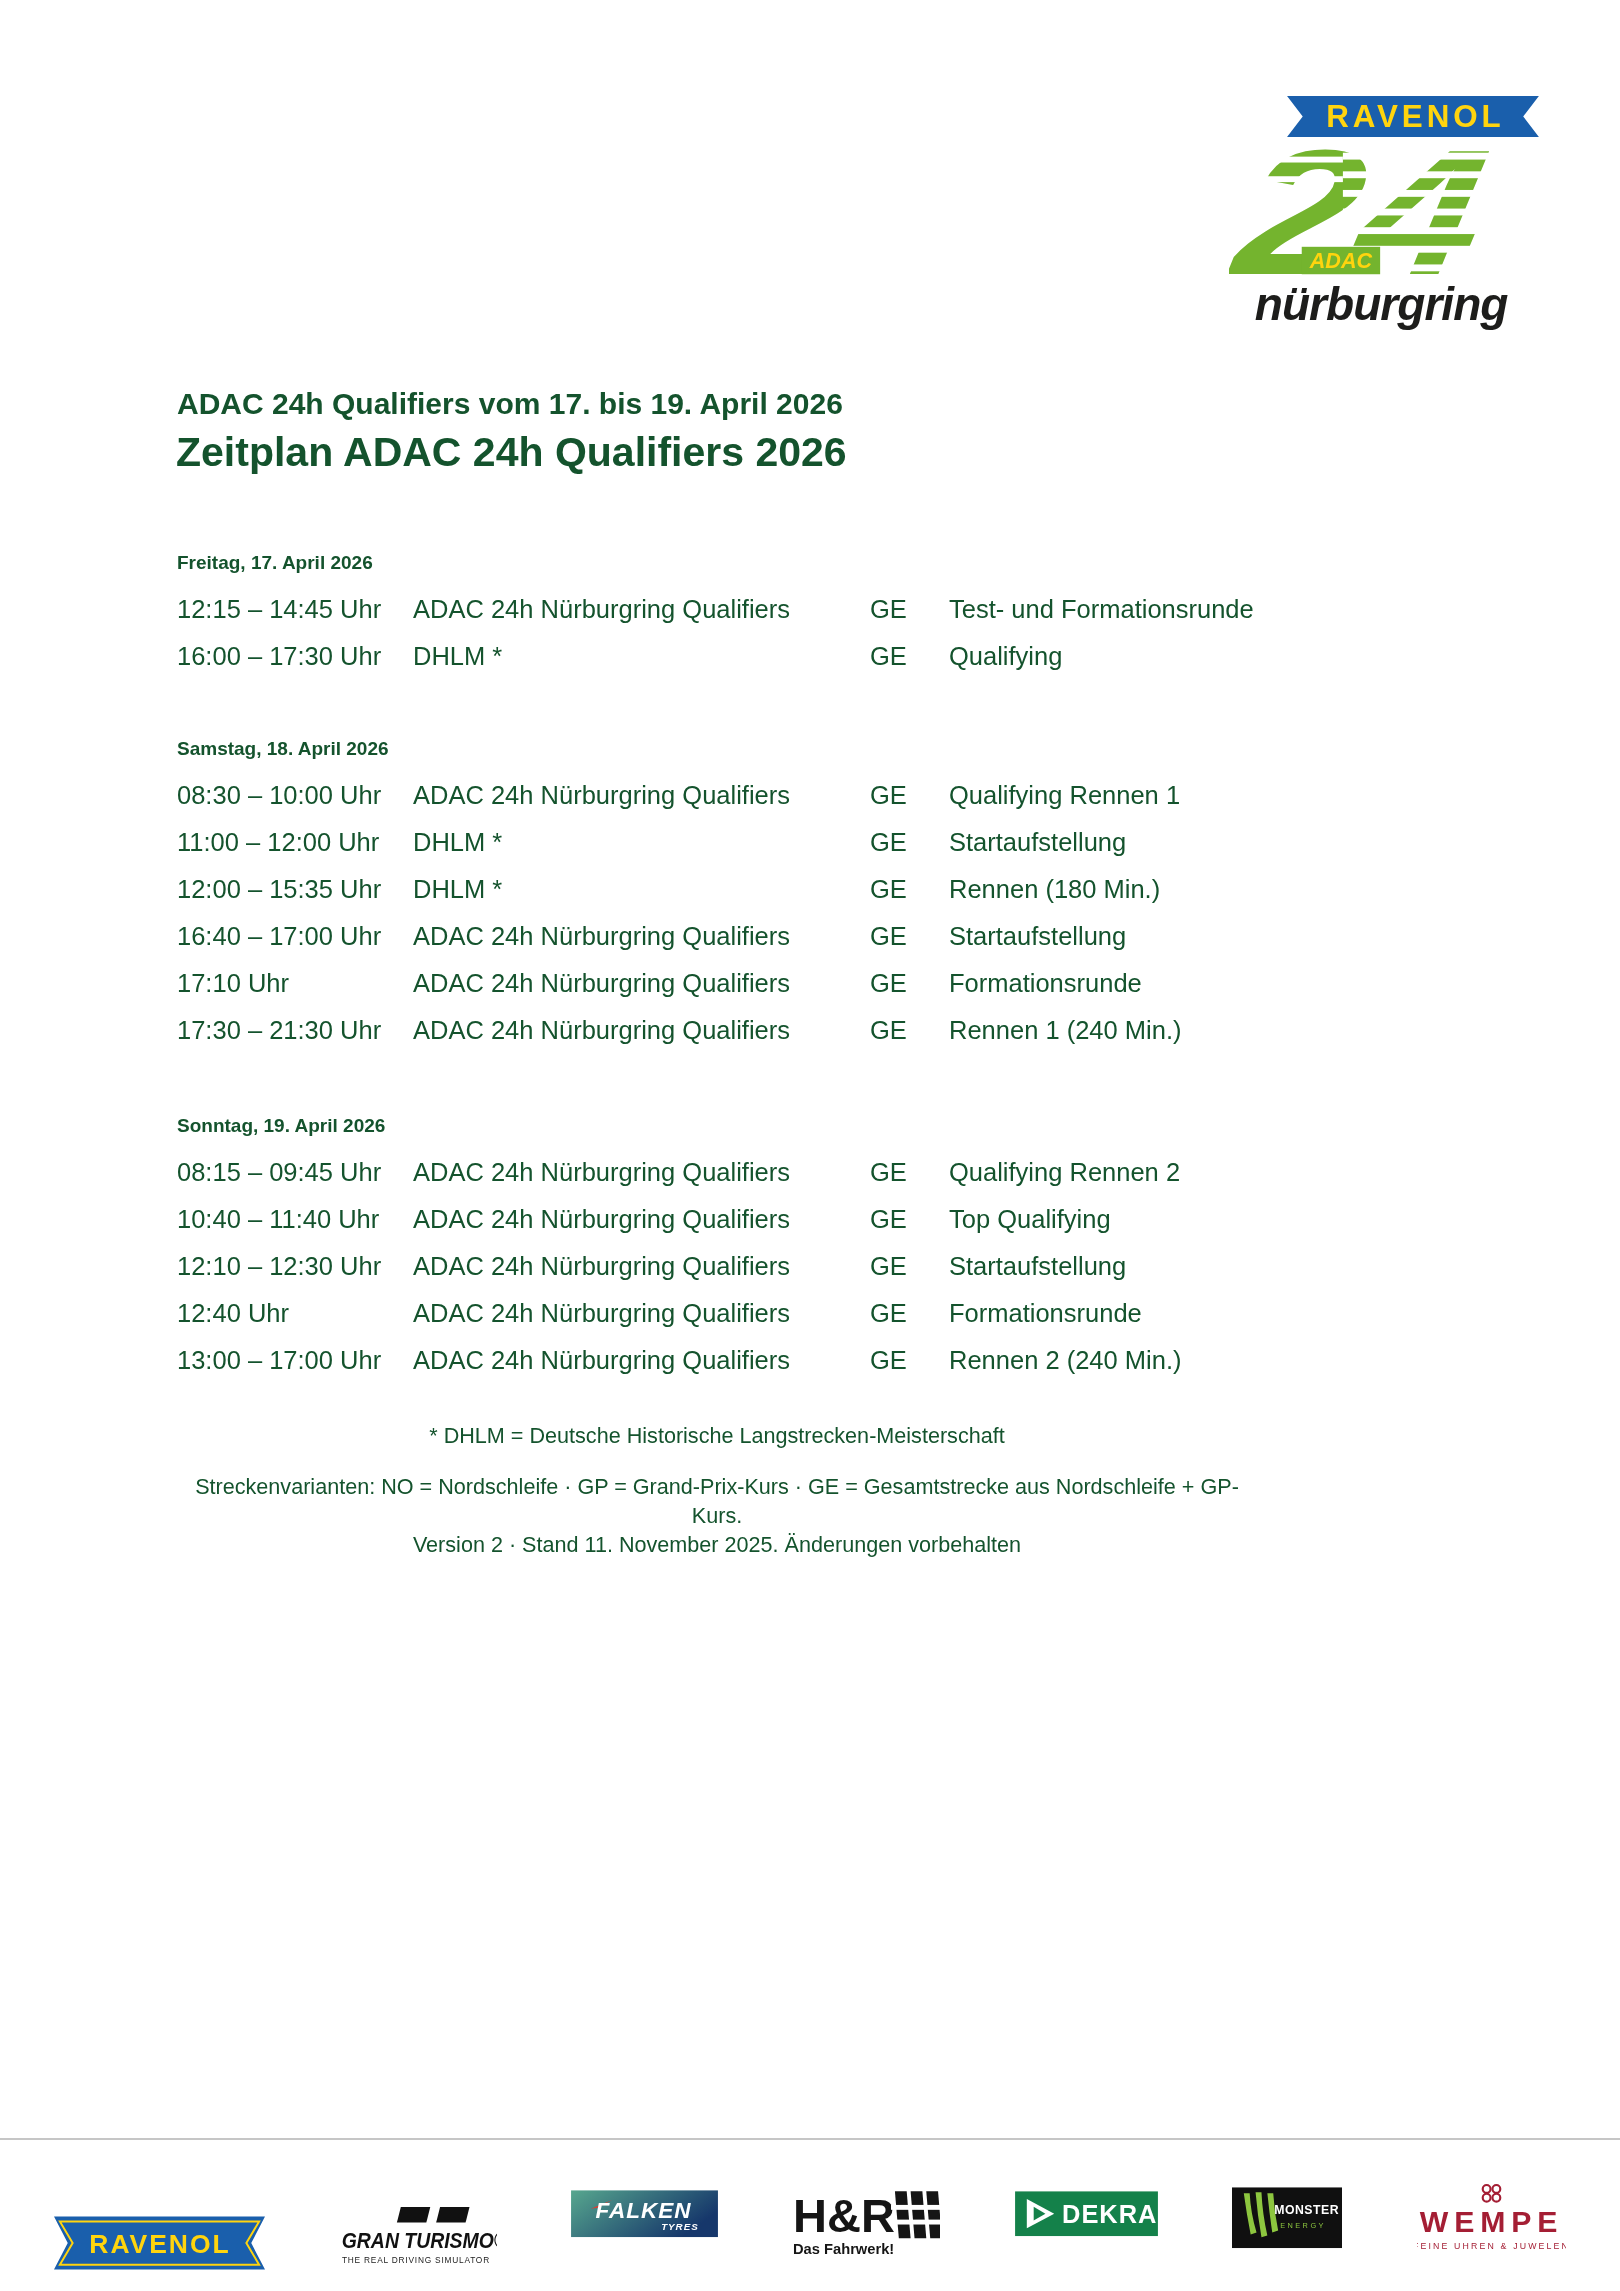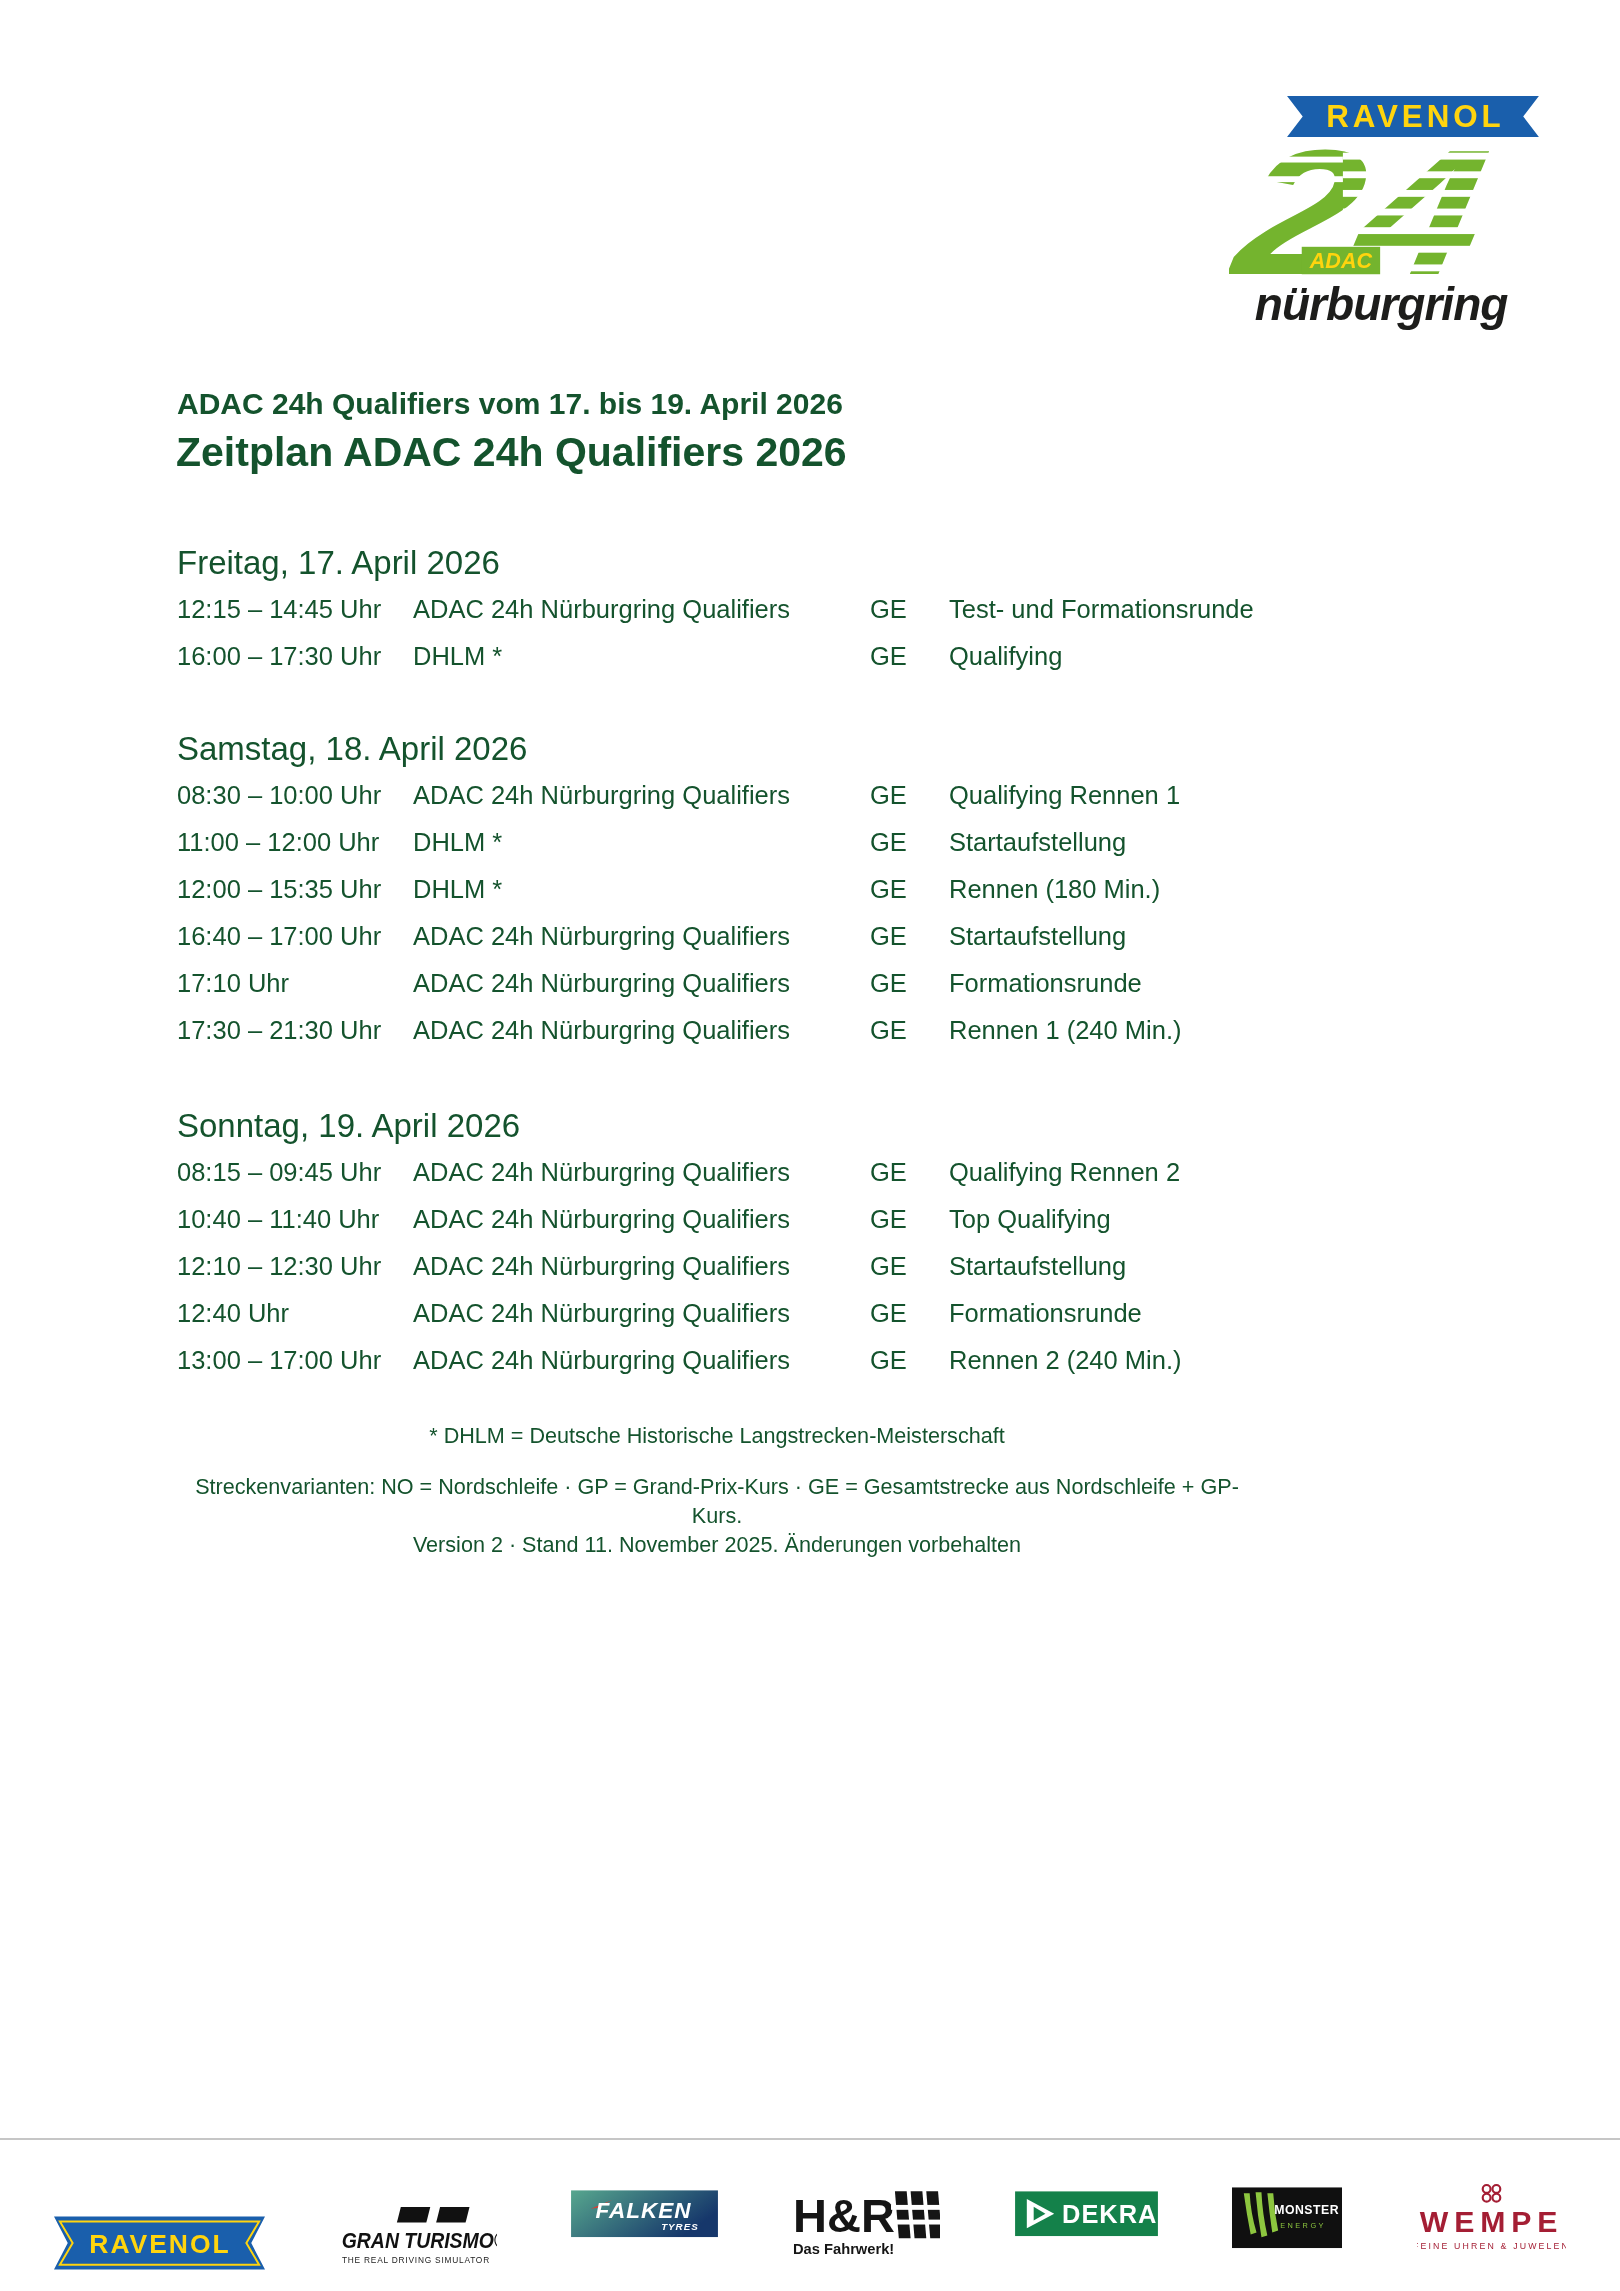--- a/index.html
+++ b/index.html
@@ -14,21 +14,21 @@
   
   .logo{position:absolute;left:1229px;top:90px;width:316px;height:245px;}
   
   .subtitle{position:absolute;left:177px;top:390px;font-size:30px;font-weight:bold;line-height:27.4px;}
   .title{position:absolute;left:176px;top:429px;font-size:41px;font-weight:bold;line-height:47px;}
   
   .day-section{position:absolute;left:177px;width:1264px;}
   .day-section[data-idx="0"]{top:549px;}
   .day-section[data-idx="1"]{top:735px;}
   .day-section[data-idx="2"]{top:1112px;}
-  .day-label{font-size:33px;font-weight:normal;height:27.4px;line-height:27.4px;margin-bottom:19.6px;}
+  .day-label{font-size:19px;font-weight:bold;height:27.4px;line-height:27.4px;margin-bottom:19.6px;}
   .row{display:grid;grid-template-columns:236px 457px 79px auto;height:27.4px;line-height:27.4px;margin-bottom:19.6px;font-size:25.5px;}
   .row span{white-space:nowrap;}
   
   .footnotes{position:absolute;left:177px;top:1423px;width:1080px;text-align:center;font-size:21.6px;}
   .footnotes .fn1{line-height:25.5px;margin-bottom:23px;}
   .footnotes .fn2,.footnotes .fn3{line-height:29px;}
   
   .footer-divider{position:absolute;left:0;top:2138px;width:1620px;height:2px;background:#c6c6c6;}
   .sponsor-bar{
     position:absolute;left:54px;top:2178px;width:1512px;height:94px;

